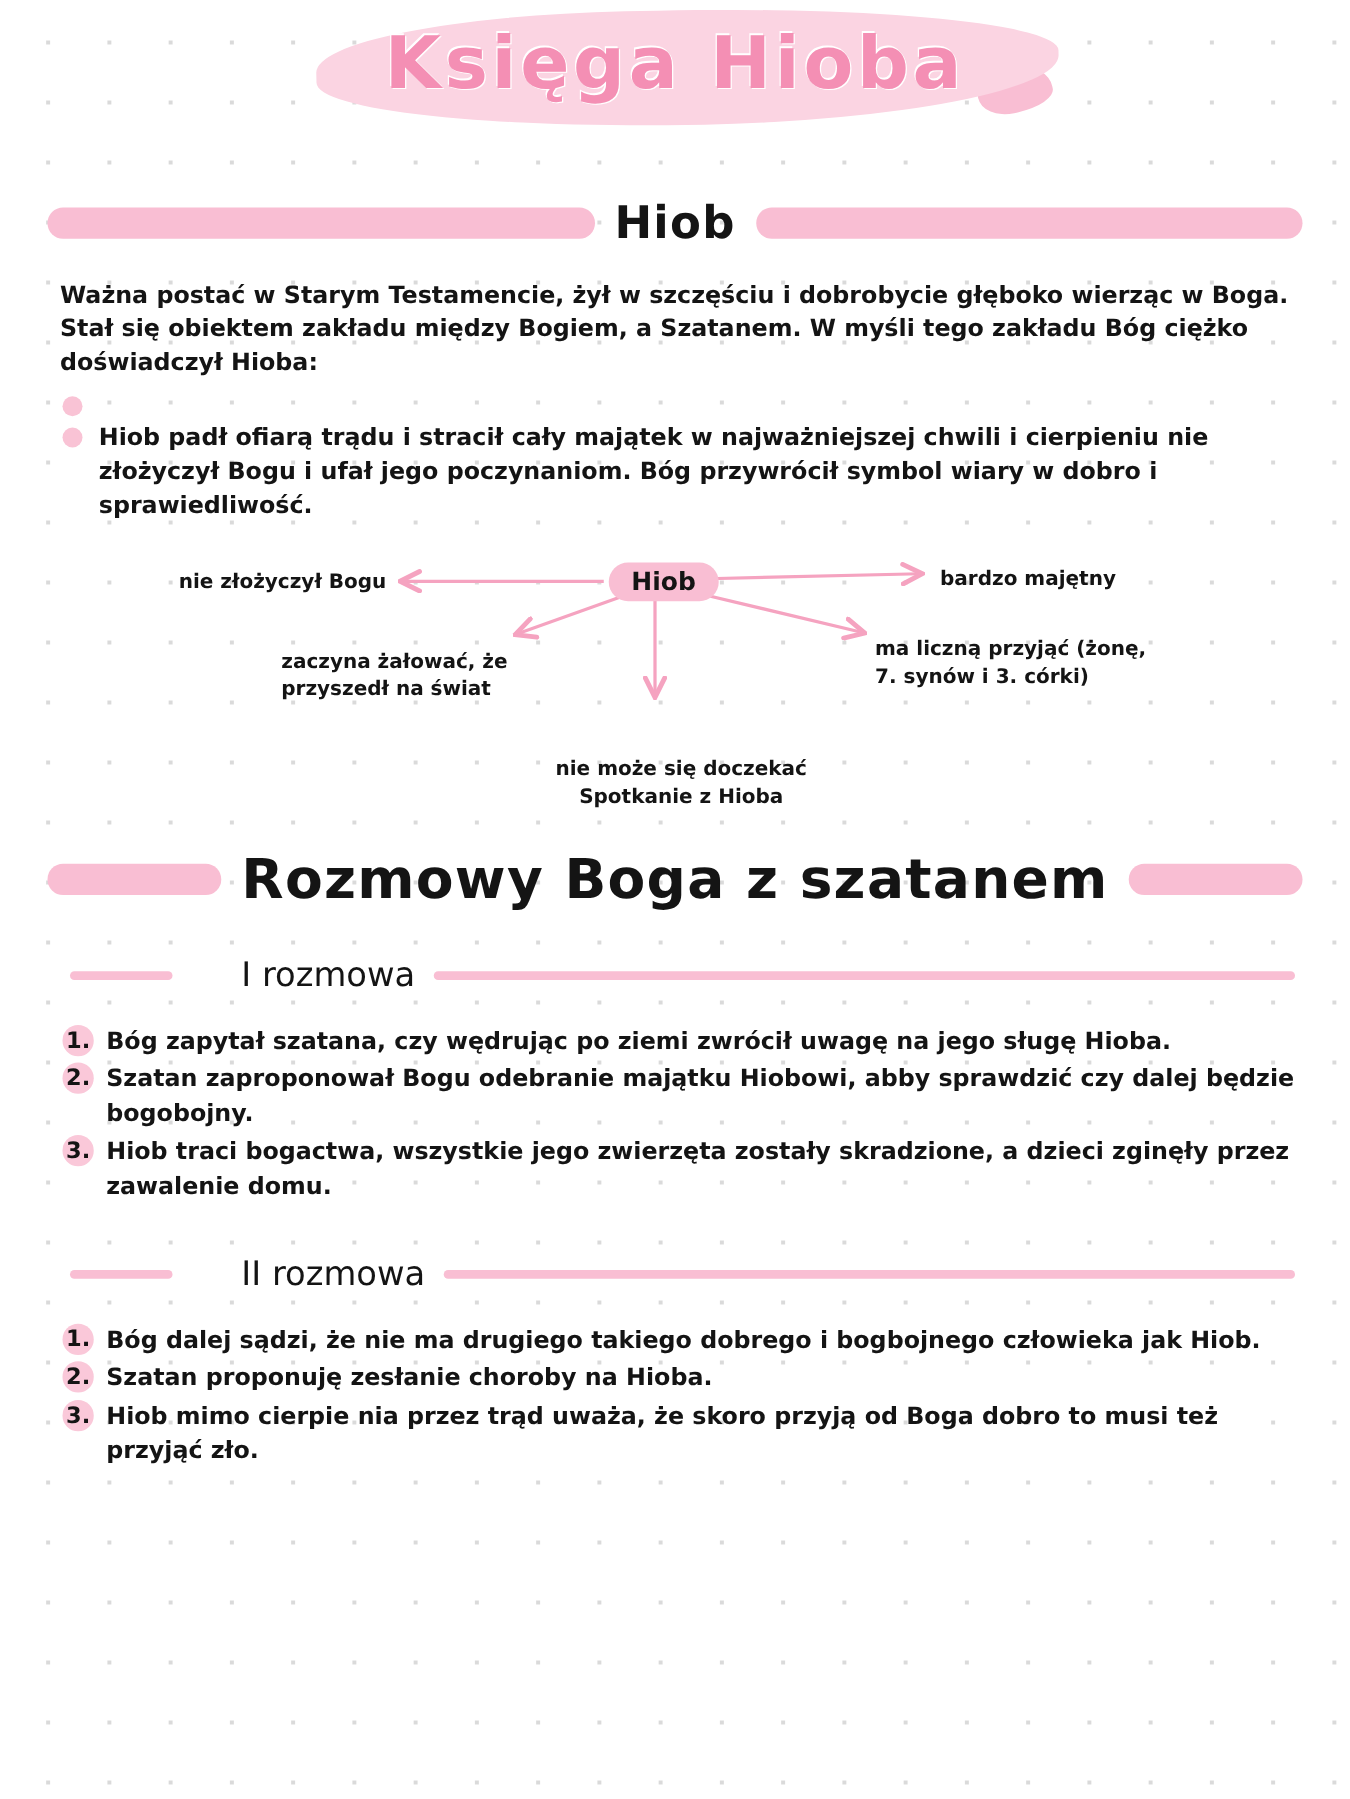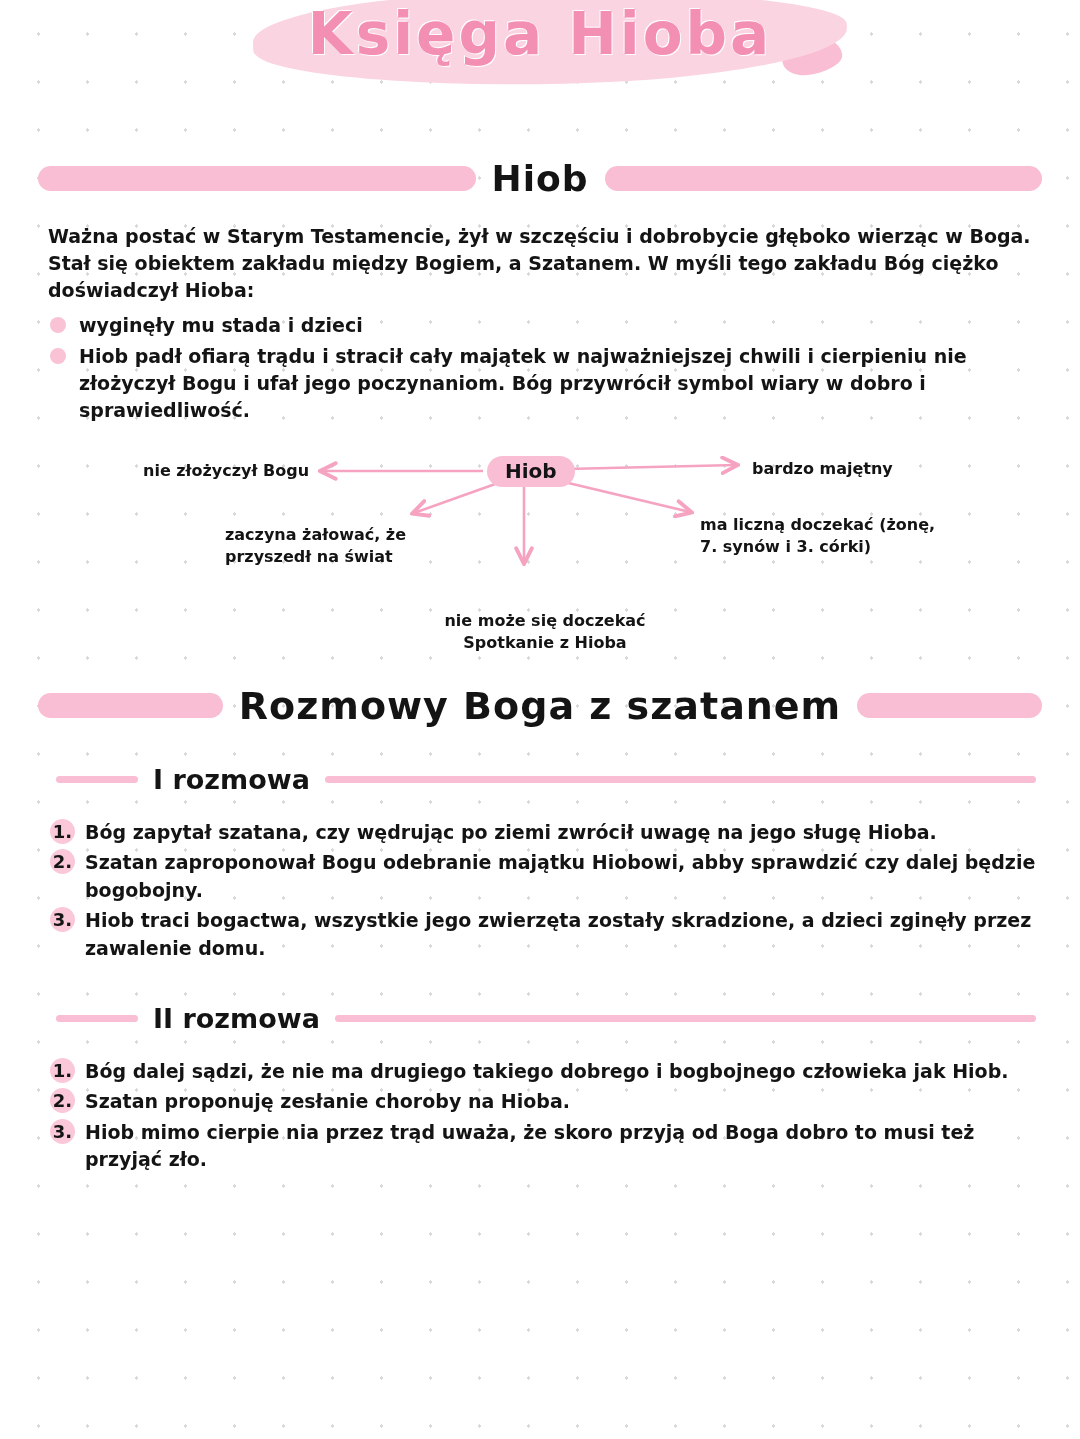--- a/index.html
+++ b/index.html
@@ -10,21 +10,21 @@
     background-image: radial-gradient(circle, #dadada 1.7px, transparent 1.7px);
     background-size: 49px 48px;
     background-position: 14px 10px;
     font-family: "DejaVu Sans", "Liberation Sans", sans-serif;
     color:#141414;
     overflow:hidden;
     position:relative;
   }
 
   
-  .title-wrap { text-align:center; height:110px; }
+  .title-wrap { text-align:center; padding-top:16px; height:110px; }
   .page-title {
     display:inline-block;
     position:relative;
     font-size:58px;
     font-weight:bold;
     letter-spacing:3px;
     color:#f48fb4;
     text-shadow: 1px 1px 0 #fff, -1px -1px 0 #fff;
     z-index:1;
   }
@@ -58,21 +58,21 @@
     background:#f9bed3;
     border-radius:14px;
   }
   .section-title {
     font-size:36px; font-weight:bold;
     letter-spacing:1px;
     white-space:nowrap;
   }
   .header-hiob   { margin-top:48px; }
   .header-talks  { margin-top:32px; }
-  .header-talks .section-title { font-size:38px; }
+  .header-talks .section-title { font-size:44px; }
 
   
   .intro {
     margin:24px 42px 0 48px;
     font-size:19px; font-weight:bold;
     line-height:1.42;
   }
   .bullet-list { margin:8px 42px 0 50px; }
   .bullet {
     display:flex; gap:13px;
@@ -116,21 +116,21 @@
   .mm-br     { left:700px; top:62px; }
   .mm-bottom { left:440px; top:118px; width:210px; text-align:center;margin-top:40px; }
 
   
   .sub-header {
     display:flex; align-items:center; gap:15px;
     margin:0 44px 0 56px;
   }
   .sub-header .line-left  { width:82px; height:7px; background:#f9bed3; border-radius:4px; }
   .sub-header .line-right { flex:1; height:7px; background:#f9bed3; border-radius:4px; }
-  .sub-title { font-size:27px; font-weight:bold; white-space:nowrap; }
+  .sub-title { font-size:27px; font-weight:normal; white-space:nowrap;margin-left:40px; }
   .sub-first  { margin-top:36px; }
   .sub-second { margin-top:40px; }
 
   
   .num-list { margin:24px 40px 0 50px; }
   .num-item {
     display:flex; gap:10px;
     font-size:19px; font-weight:bold;
     line-height:1.45;
     margin-top:3px;
@@ -156,21 +156,20 @@
   <div class="bar"></div>
   <div class="section-title">Hiob</div>
   <div class="bar"></div>
 </div>
 
 <div class="intro">Ważna postać w Starym Testamencie, żył w szczęściu i dobrobycie głęboko wierząc w Boga. Stał się obiektem zakładu między Bogiem, a Szatanem. W myśli tego zakładu Bóg ciężko doświadczył Hioba:</div>
 
 <div class="bullet-list">
   <div class="bullet">
     <span class="dot"></span>
-    <span>wyginęły mu stada i dzieci</span>
   </div>
   <div class="bullet">
     <span class="dot"></span>
     <span>Hiob padł ofiarą trądu i stracił cały majątek w najważniejszej chwili i cierpieniu nie złożyczył Bogu i ufał jego poczynaniom. Bóg przywrócił symbol wiary w dobro i sprawiedliwość.</span>
   </div>
 </div>
 
 <div class="mindmap">
   <svg width="1080" height="200" viewBox="0 0 1080 200">
     <defs>
@@ -189,21 +188,21 @@
 
   <div class="mm-node mm-left">nie złożyczył Bogu</div>
   <div class="mm-node mm-right">bardzo majętny</div>
 
   <div class="mm-node mm-bl">
     <span>zaczyna żałować, że</span><br>
     <span>przyszedł na świat</span>
   </div>
 
   <div class="mm-node mm-br">
-    <span>ma liczną doczekać (żonę,</span><br>
+    <span>ma liczną przyjąć (żonę,</span><br>
     <span>7. synów i 3. córki)</span>
   </div>
 
   <div class="mm-node mm-bottom">
     <span>nie może się doczekać</span><br>
     <span>Spotkanie z Hioba</span>
   </div>
 </div>
 
 <div class="section-header header-talks">

